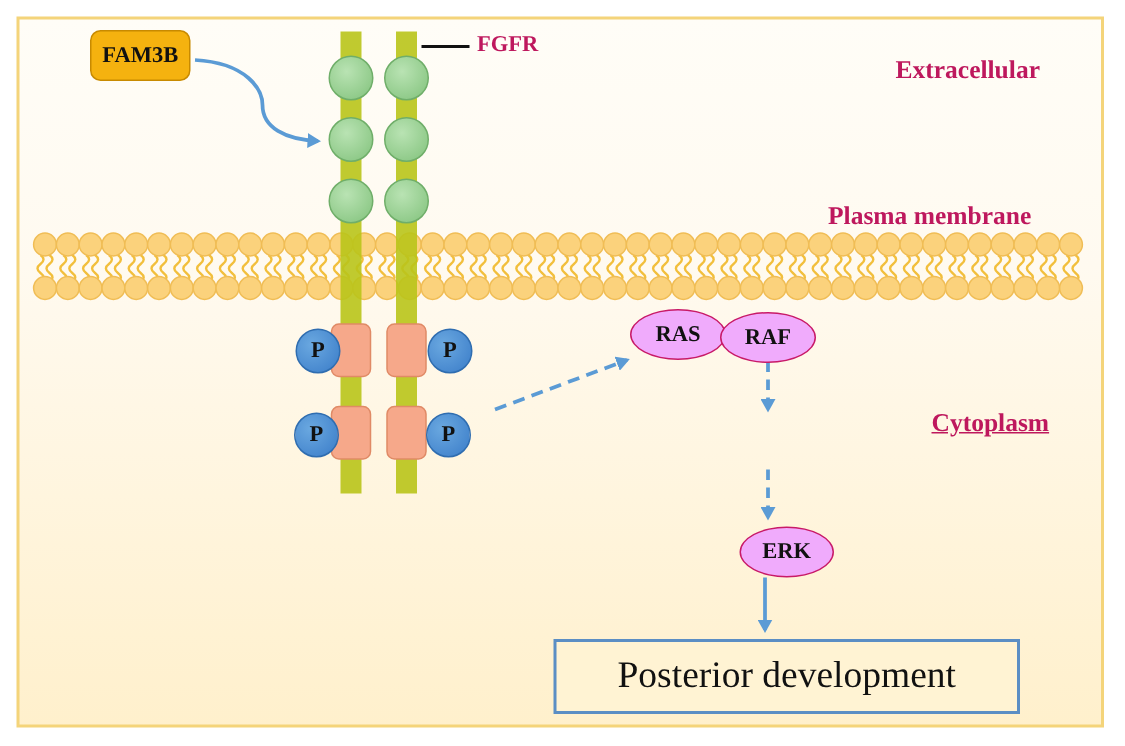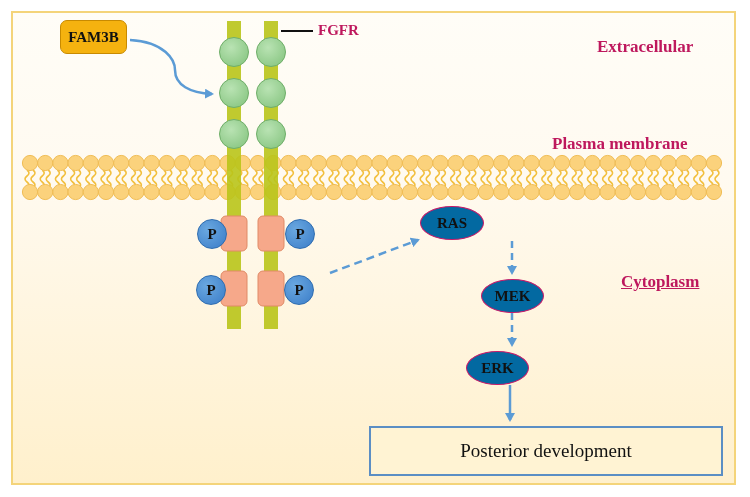--- a/index.html
+++ b/index.html
@@ -1,24 +1,24 @@
 <!DOCTYPE html>
 <html><head>
 <meta charset="utf-8">
 <style>
   html,body{margin:0;padding:0;background:#ffffff;}
   body{width:750px;height:497px;position:relative;overflow:hidden;font-family:"Liberation Serif",serif;}
   #stage{position:absolute;left:0;top:0;width:750px;height:497px;}
   .lbl{position:absolute;font-family:"Liberation Serif",serif;font-weight:bold;color:#be185d;white-space:nowrap;}
   .region{font-size:17px;}
   .node{position:absolute;display:flex;align-items:center;justify-content:center;font-family:"Liberation Serif",serif;font-weight:bold;color:#111;}
-  .kinase{background:#0369a1;border-radius:50%;font-size:15px;border:1px solid #c81a68;}
+  .kinase{background:#f0abfc;border-radius:50%;font-size:15px;border:1px solid #c81a68;}
   .phos{width:28px;height:28px;border-radius:50%;background:radial-gradient(circle at 35% 35%,#6aa8e0,#3a7cc8);border:1px solid #2f6db0;font-size:15px;}
   #fam3b{left:60px;top:20px;width:65px;height:32px;background:#f5b20f;border:1.5px solid #c88a00;border-radius:7px;font-size:15px;}
-  #outcome{position:absolute;left:369px;top:426px;width:354px;height:50px;border:2px solid #5b8ec4;background:#fff3d3;display:flex;align-items:center;justify-content:center;font-family:"Liberation Serif",serif;font-size:19px;color:#111;box-sizing:border-box;}
+  #outcome{position:absolute;left:369px;top:426px;width:311px;height:50px;border:2px solid #5b8ec4;background:#fff3d3;display:flex;align-items:center;justify-content:center;font-family:"Liberation Serif",serif;font-size:25px;color:#111;box-sizing:border-box;}
 </style>
 </head>
 <body>
 
 <div id="stage">
   <svg id="svg" width="750" height="497" viewBox="0 0 750 497" style="position:absolute;left:0;top:0;">
     <defs>
       <linearGradient id="bg" x1="0" y1="0" x2="0" y2="1">
         <stop offset="0" stop-color="#fffdf7"></stop>
         <stop offset="0.35" stop-color="#fffaf0"></stop>
@@ -204,17 +204,17 @@
   <div class="lbl region" style="left:552px;top:134px;">Plasma membrane</div>
   <div class="lbl region" style="left:597px;top:37px;">Extracellular</div>
   <div class="lbl region" style="left:621px;top:272px;text-decoration:underline;">Cytoplasm</div>
 
   <div class="node phos" style="left:197px;top:219px;">P</div>
   <div class="node phos" style="left:285px;top:219px;">P</div>
   <div class="node phos" style="left:196px;top:275px;">P</div>
   <div class="node phos" style="left:284px;top:275px;">P</div>
 
   <div class="node kinase" style="left:420px;top:206px;width:62px;height:32px;">RAS</div>
-  <div class="node kinase" style="left:481px;top:279px;width:61px;height:32px;">MEK</div>
-  <div class="node kinase" style="left:466px;top:351px;width:61px;height:32px;">ERK</div>
+  <div class="node kinase" style="left:480px;top:208px;width:62px;height:32px;">RAF</div>
+  <div class="node kinase" style="left:493px;top:351px;width:61px;height:32px;">ERK</div>
 
   <div id="outcome">Posterior development</div>
 </div>
 
 </body></html>

